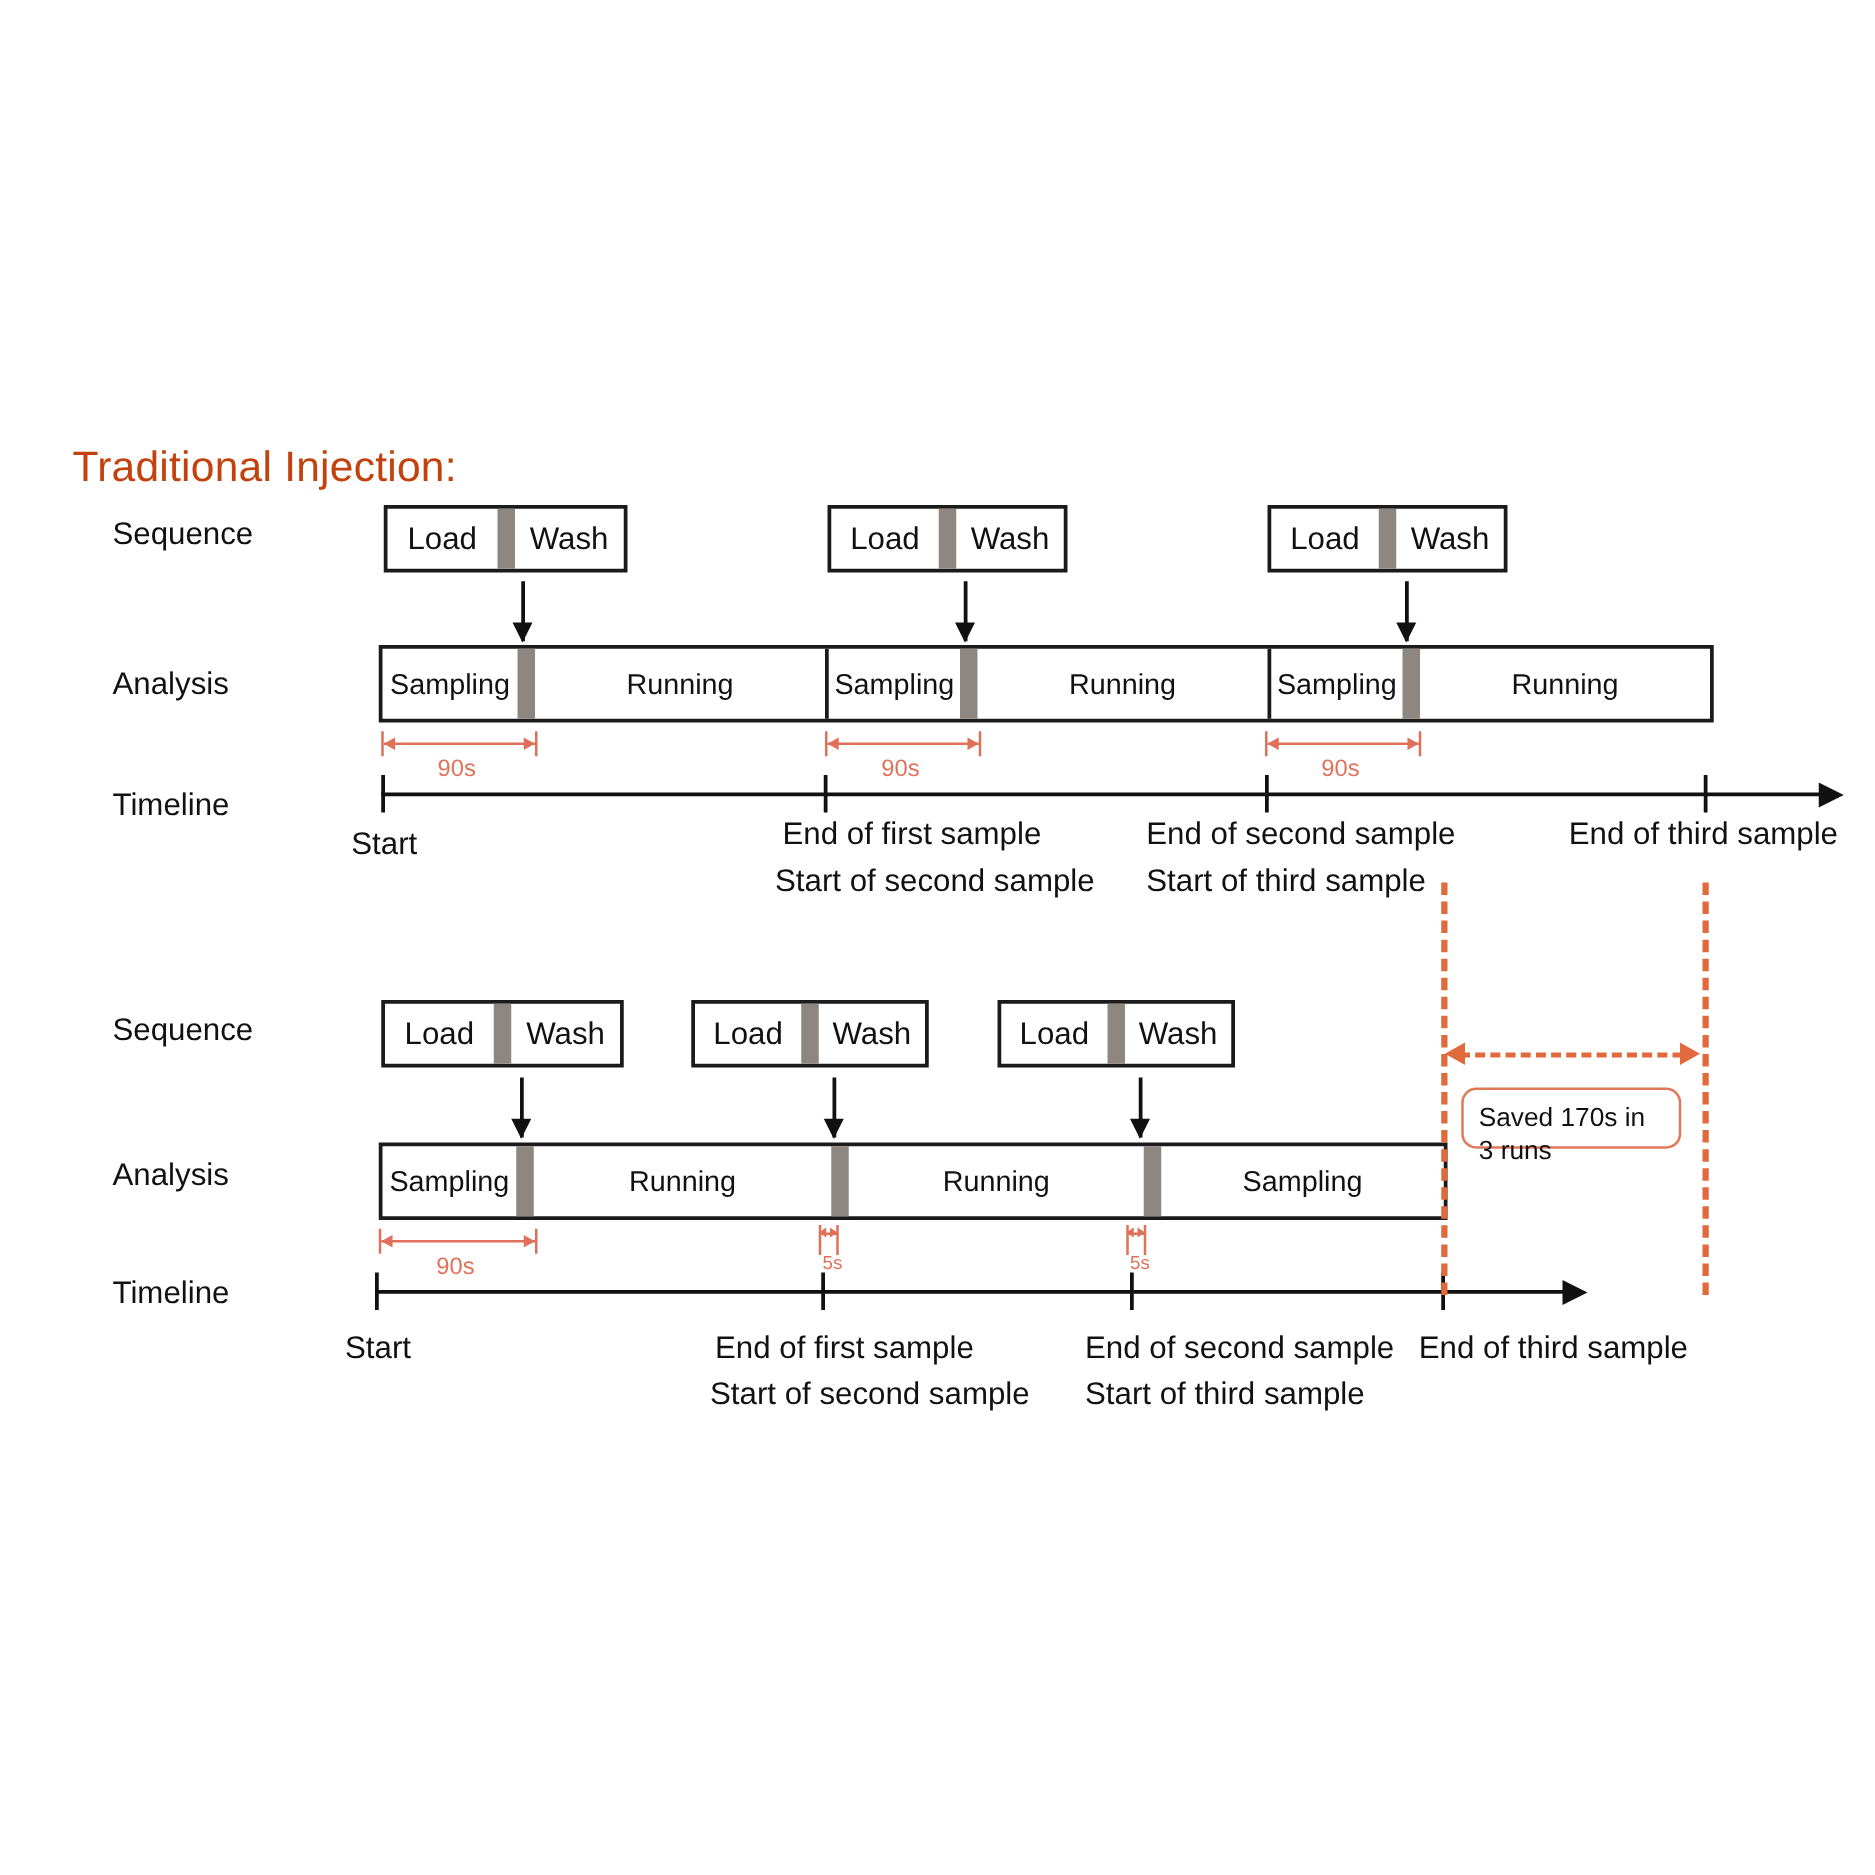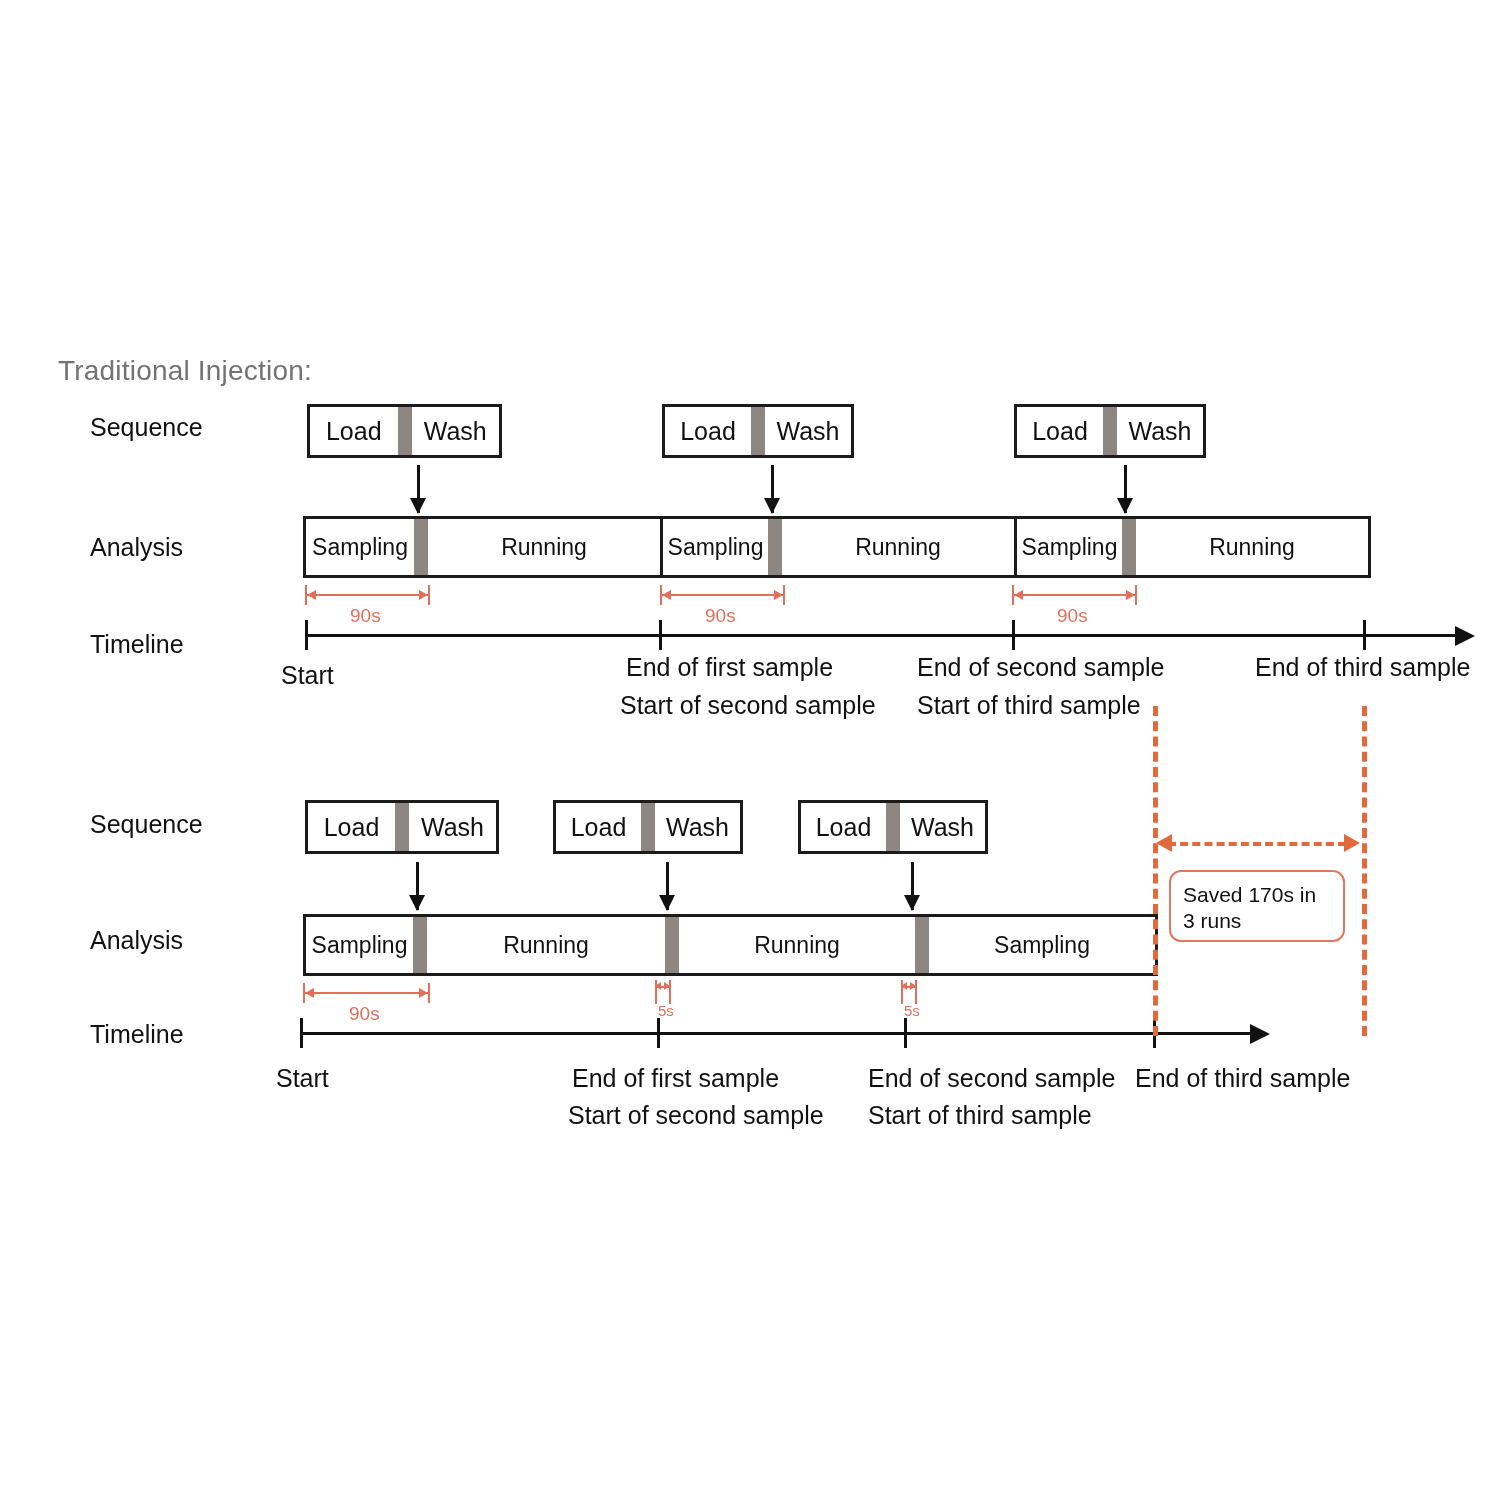--- a/index.html
+++ b/index.html
@@ -1,21 +1,21 @@
 <!DOCTYPE html>
 <html><head>
 <meta charset="utf-8">
 <style>
   html,body{margin:0;padding:0;background:#ffffff;}
   body{width:1500px;height:1500px;font-family:"Liberation Sans",sans-serif;color:#1a1a1a;}
   #stage{position:relative;width:1500px;height:1500px;overflow:hidden;background:#fff;}
 
   .abs{position:absolute;}
 
-  .sect-title{font-size:28px;font-weight:400;color:#737373;letter-spacing:.2px;white-space:nowrap;}
+  .sect-title{font-size:34px;font-weight:400;color:#c2410c;letter-spacing:.2px;white-space:nowrap;}
   .row-label{font-size:25px;font-weight:400;color:#111;white-space:nowrap;}
 
   
   .lw-box{box-sizing:border-box;border:3px solid #1b1b1b;background:#fff;display:flex;align-items:stretch;}
   .lw-cell{flex:1;display:flex;align-items:center;justify-content:center;font-size:25px;color:#111;white-space:nowrap;}
   .lw-div{width:14px;background:#8e8781;flex:0 0 14px;}
 
   
   .track{box-sizing:border-box;border:3px solid #1b1b1b;background:#fff;display:flex;align-items:stretch;}
   .seg{display:flex;align-items:center;justify-content:center;font-size:23px;color:#111;white-space:nowrap;box-sizing:border-box;}
@@ -214,15 +214,15 @@
 
   <div class="abs cap-txt" style="left:1135px; top:1064px;">End of third sample</div>
 
   <div class="abs vdash" style="left:1153px; top:706px; height:330px;"></div>
   <div class="abs vdash" style="left:1362px; top:706px; height:330px;"></div>
 
   <div class="abs hdash" style="left:1168px; top:842px; width:178px;"></div>
   <div class="abs hd-head l" style="left:1156px; top:834px;"></div>
   <div class="abs hd-head r" style="left:1344px; top:834px;"></div>
 
-  <div class="abs saved-box" style="left:1169px; top:870px; width:176px; height:72px;">Saved 170s in 3 runs</div>
+  <div class="abs saved-box" style="left:1169px; top:870px; width:176px; height:49px;">Saved 170s in 3 runs</div>
 
 </div>
 
 </body></html>

